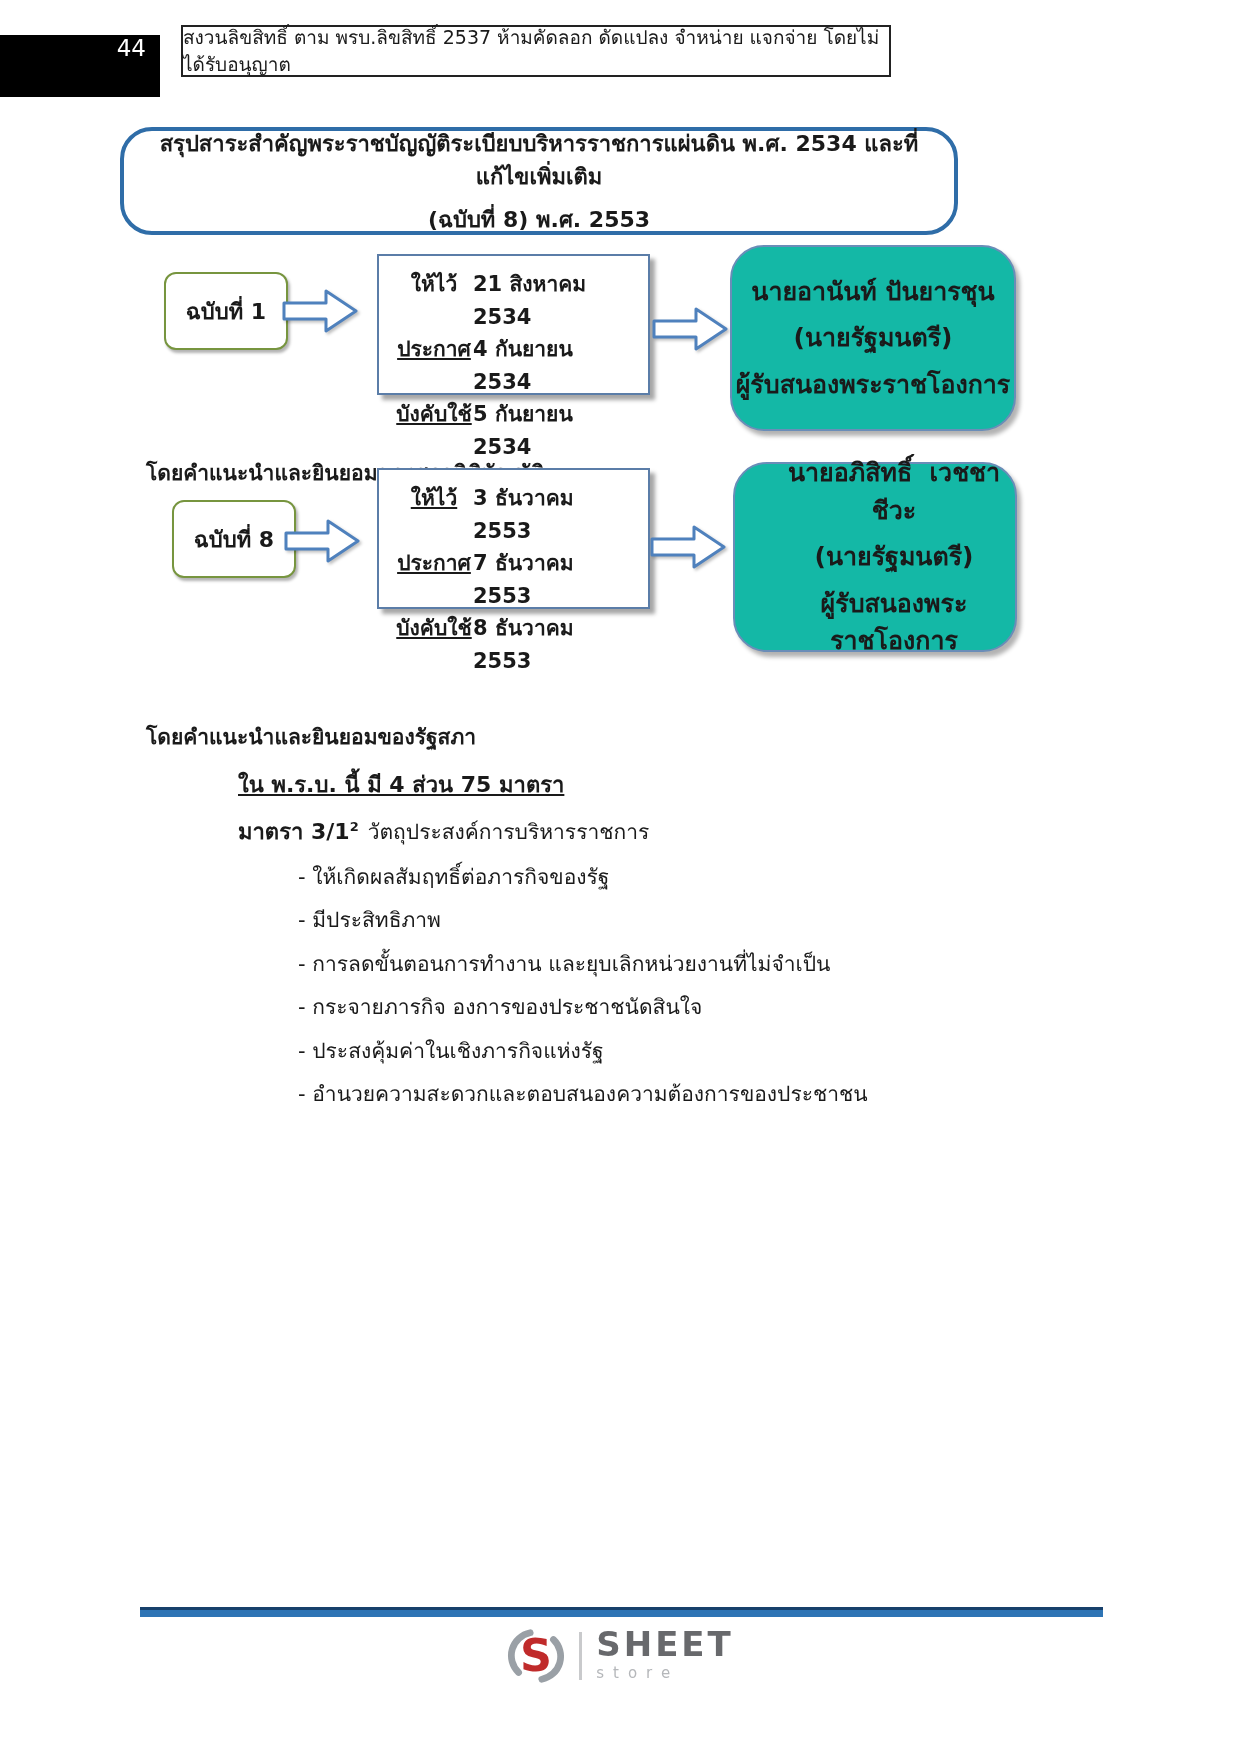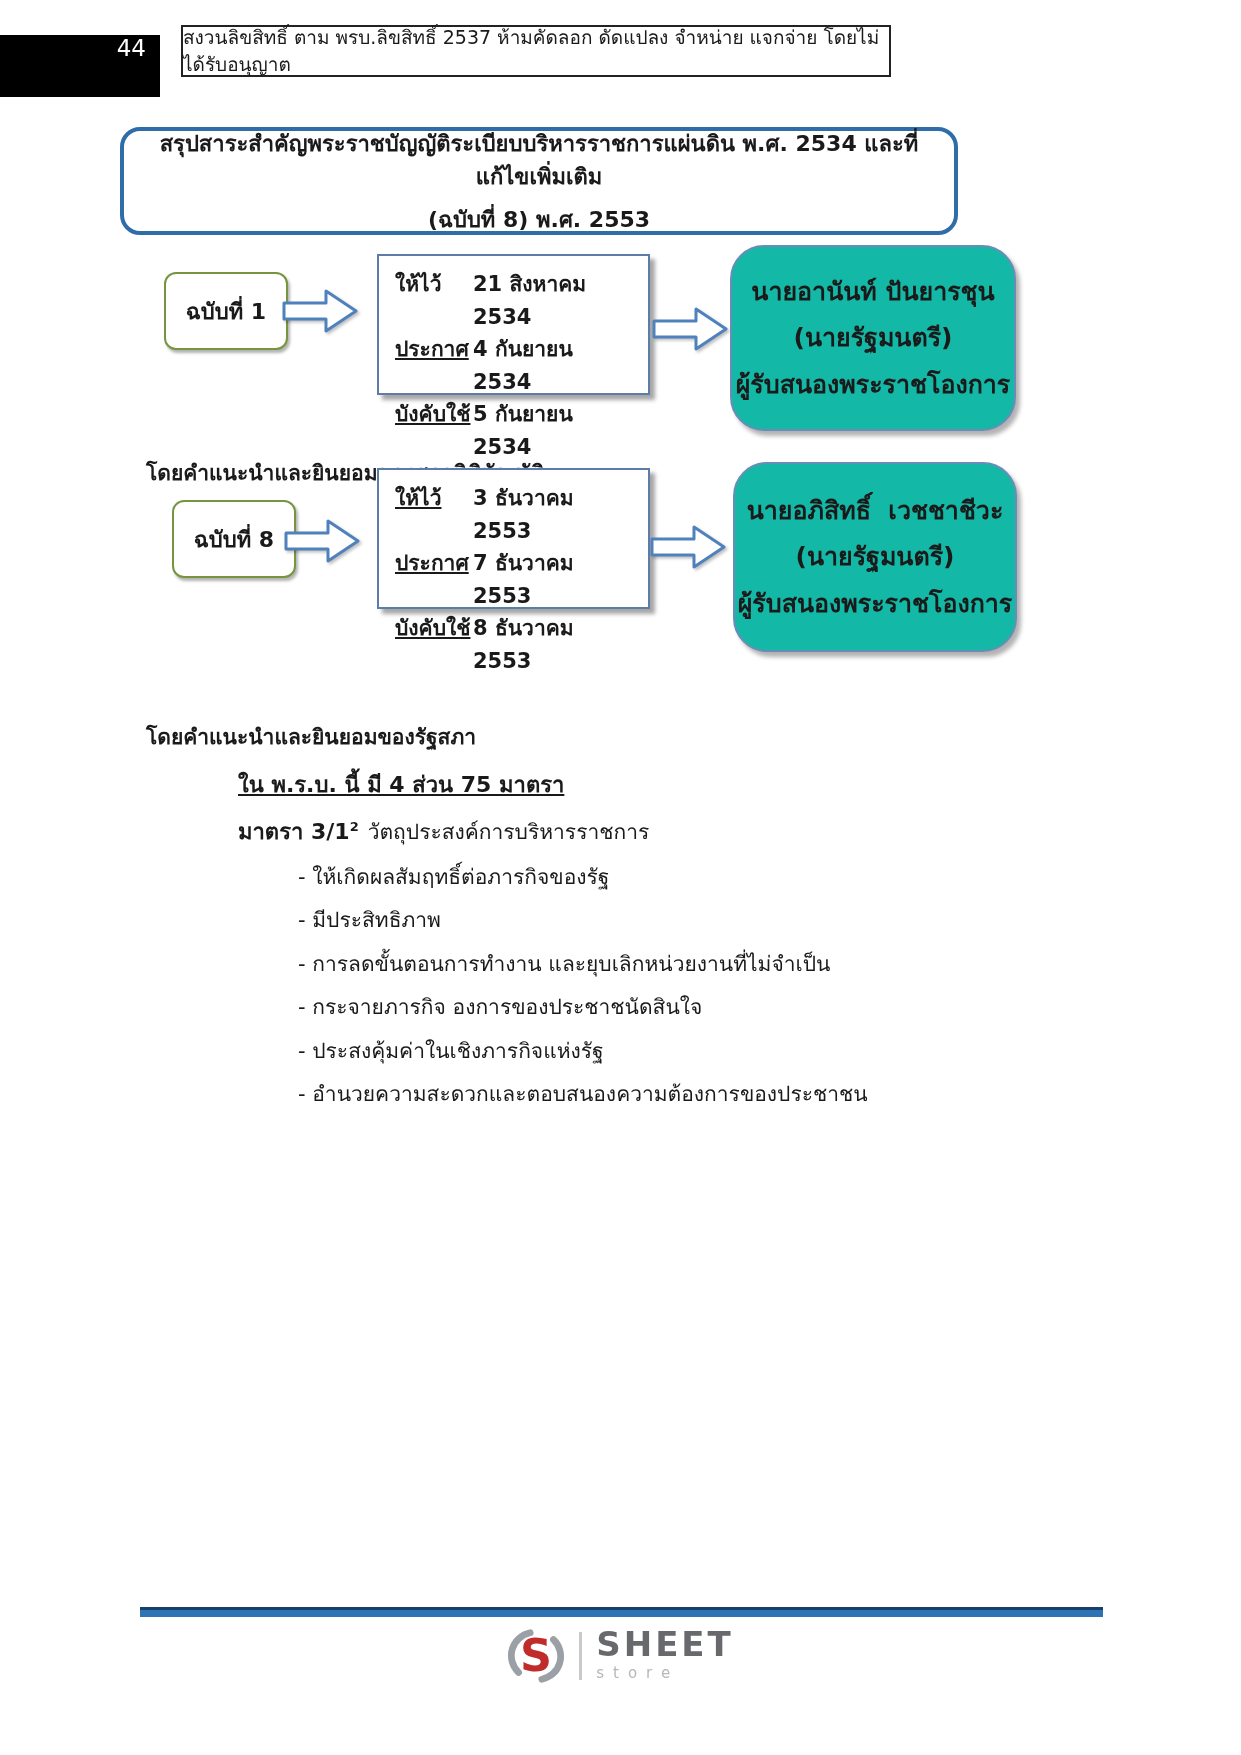--- a/index.html
+++ b/index.html
@@ -25,21 +25,21 @@
     left:181px;top:25px;width:710px;height:52px;
     border:2px solid #222222;background:#ffffff;
     display:flex;align-items:center;justify-content:flex-start;
     font-size:19px;line-height:1.4;
     box-sizing:border-box;
   }
 
   
   .title-box{
     left:120px;top:127px;width:838px;height:108px;
-    border:4px solid #2f6da8;border-radius:20px;
+    border:4px solid #2f6da8;border-radius:32px;
     background:#ffffff;
     display:flex;flex-direction:column;align-items:center;justify-content:center;
     gap:10px;
     font-weight:bold;font-size:22px;line-height:1.5;
     box-sizing:border-box;text-align:center;
     padding:0 14px;
   }
 
   
   .green-box{
@@ -60,21 +60,21 @@
   .dates-box{
     width:273px;height:141px;
     border:2.5px solid #5b7da8;background:#ffffff;
     box-shadow:5px 5px 4px rgba(0,0,0,0.35);
     box-sizing:border-box;
     padding:12px 10px 0 16px;
     display:flex;flex-direction:column;justify-content:space-around;
     font-weight:bold;font-size:21px;
   }
   .date-line{display:flex;align-items:baseline;line-height:1.55;}
-  .date-line .term{flex:0 0 78px;}
+  .date-line .term{flex:0 0 78px;text-align:center;}
   .date-line .term.u{text-decoration:underline;}
   .date-line .val{flex:1;}
 
   
   .signer-box{
     border:2.5px solid #6a8db8;border-radius:34px;
     background:#14b8a6;
     box-shadow:4px 5px 4px rgba(0,0,0,0.30);
     display:flex;flex-direction:column;align-items:center;justify-content:center;
     gap:9px;
@@ -186,21 +186,21 @@
     <div class="date-line">
       <span class="term u">บังคับใช้</span>
       <span class="val">8 ธันวาคม 2553</span>
     </div>
   </div>
 
   <svg class="abs block-arrow" style="left:650px;top:523px;" viewBox="0 0 76 48">
     <path d="M2 16 H44 V4 L74 24 L44 44 V32 H2 Z" fill="#ffffff" stroke="#4f81bd" stroke-width="3" stroke-linejoin="round"></path>
   </svg>
 
-  <div class="abs signer-box" style="left:733px;top:462px;width:284px;height:190px;">
+  <div class="abs signer-box" style="left:733px;top:462px;width:284px;height:190px;padding-left:38px;">
     <span class="signer-name">นายอภิสิทธิ์  เวชชาชีวะ</span>
     <span>(นายรัฐมนตรี)</span>
     <span>ผู้รับสนองพระราชโองการ</span>
   </div>
 
   <div class="abs note-text" style="left:146px;top:722px;">โดยคำแนะนำและยินยอมของรัฐสภา</div>
 
   <div class="abs heading-underline" style="left:238px;top:768px;">ใน พ.ร.บ. นี้ มี 4 ส่วน 75 มาตรา</div>
 
   <div class="abs section-line" style="left:238px;top:815px;">

